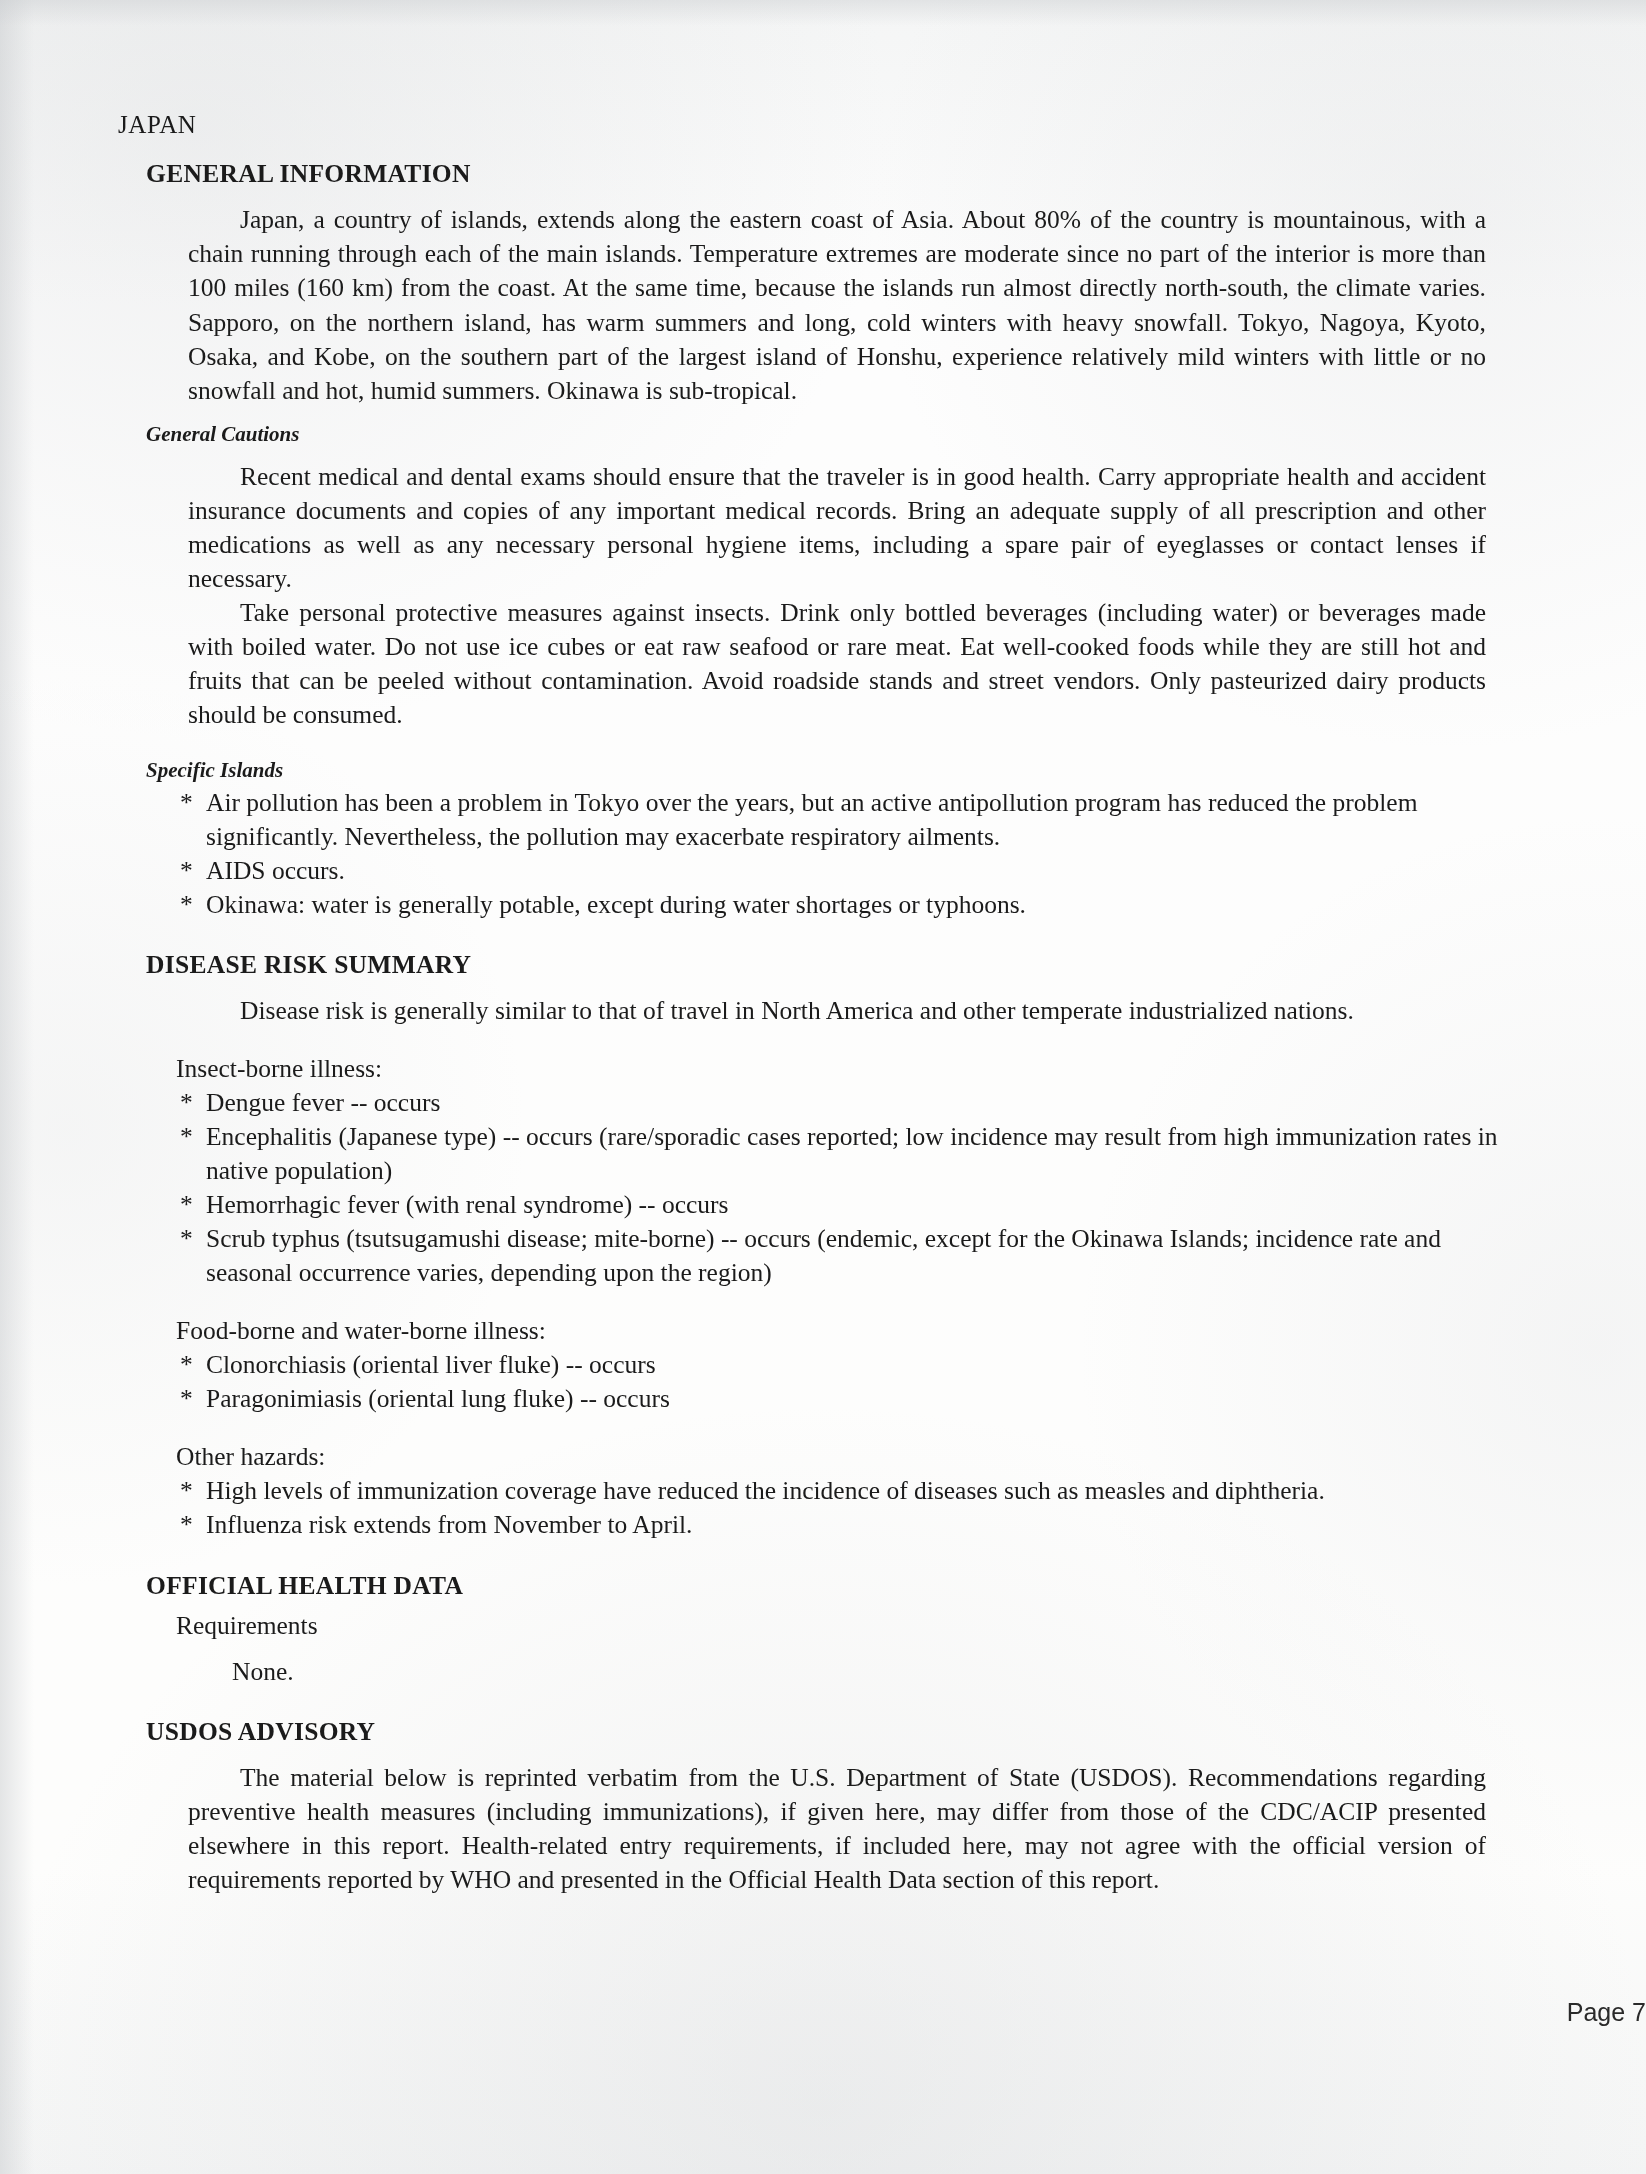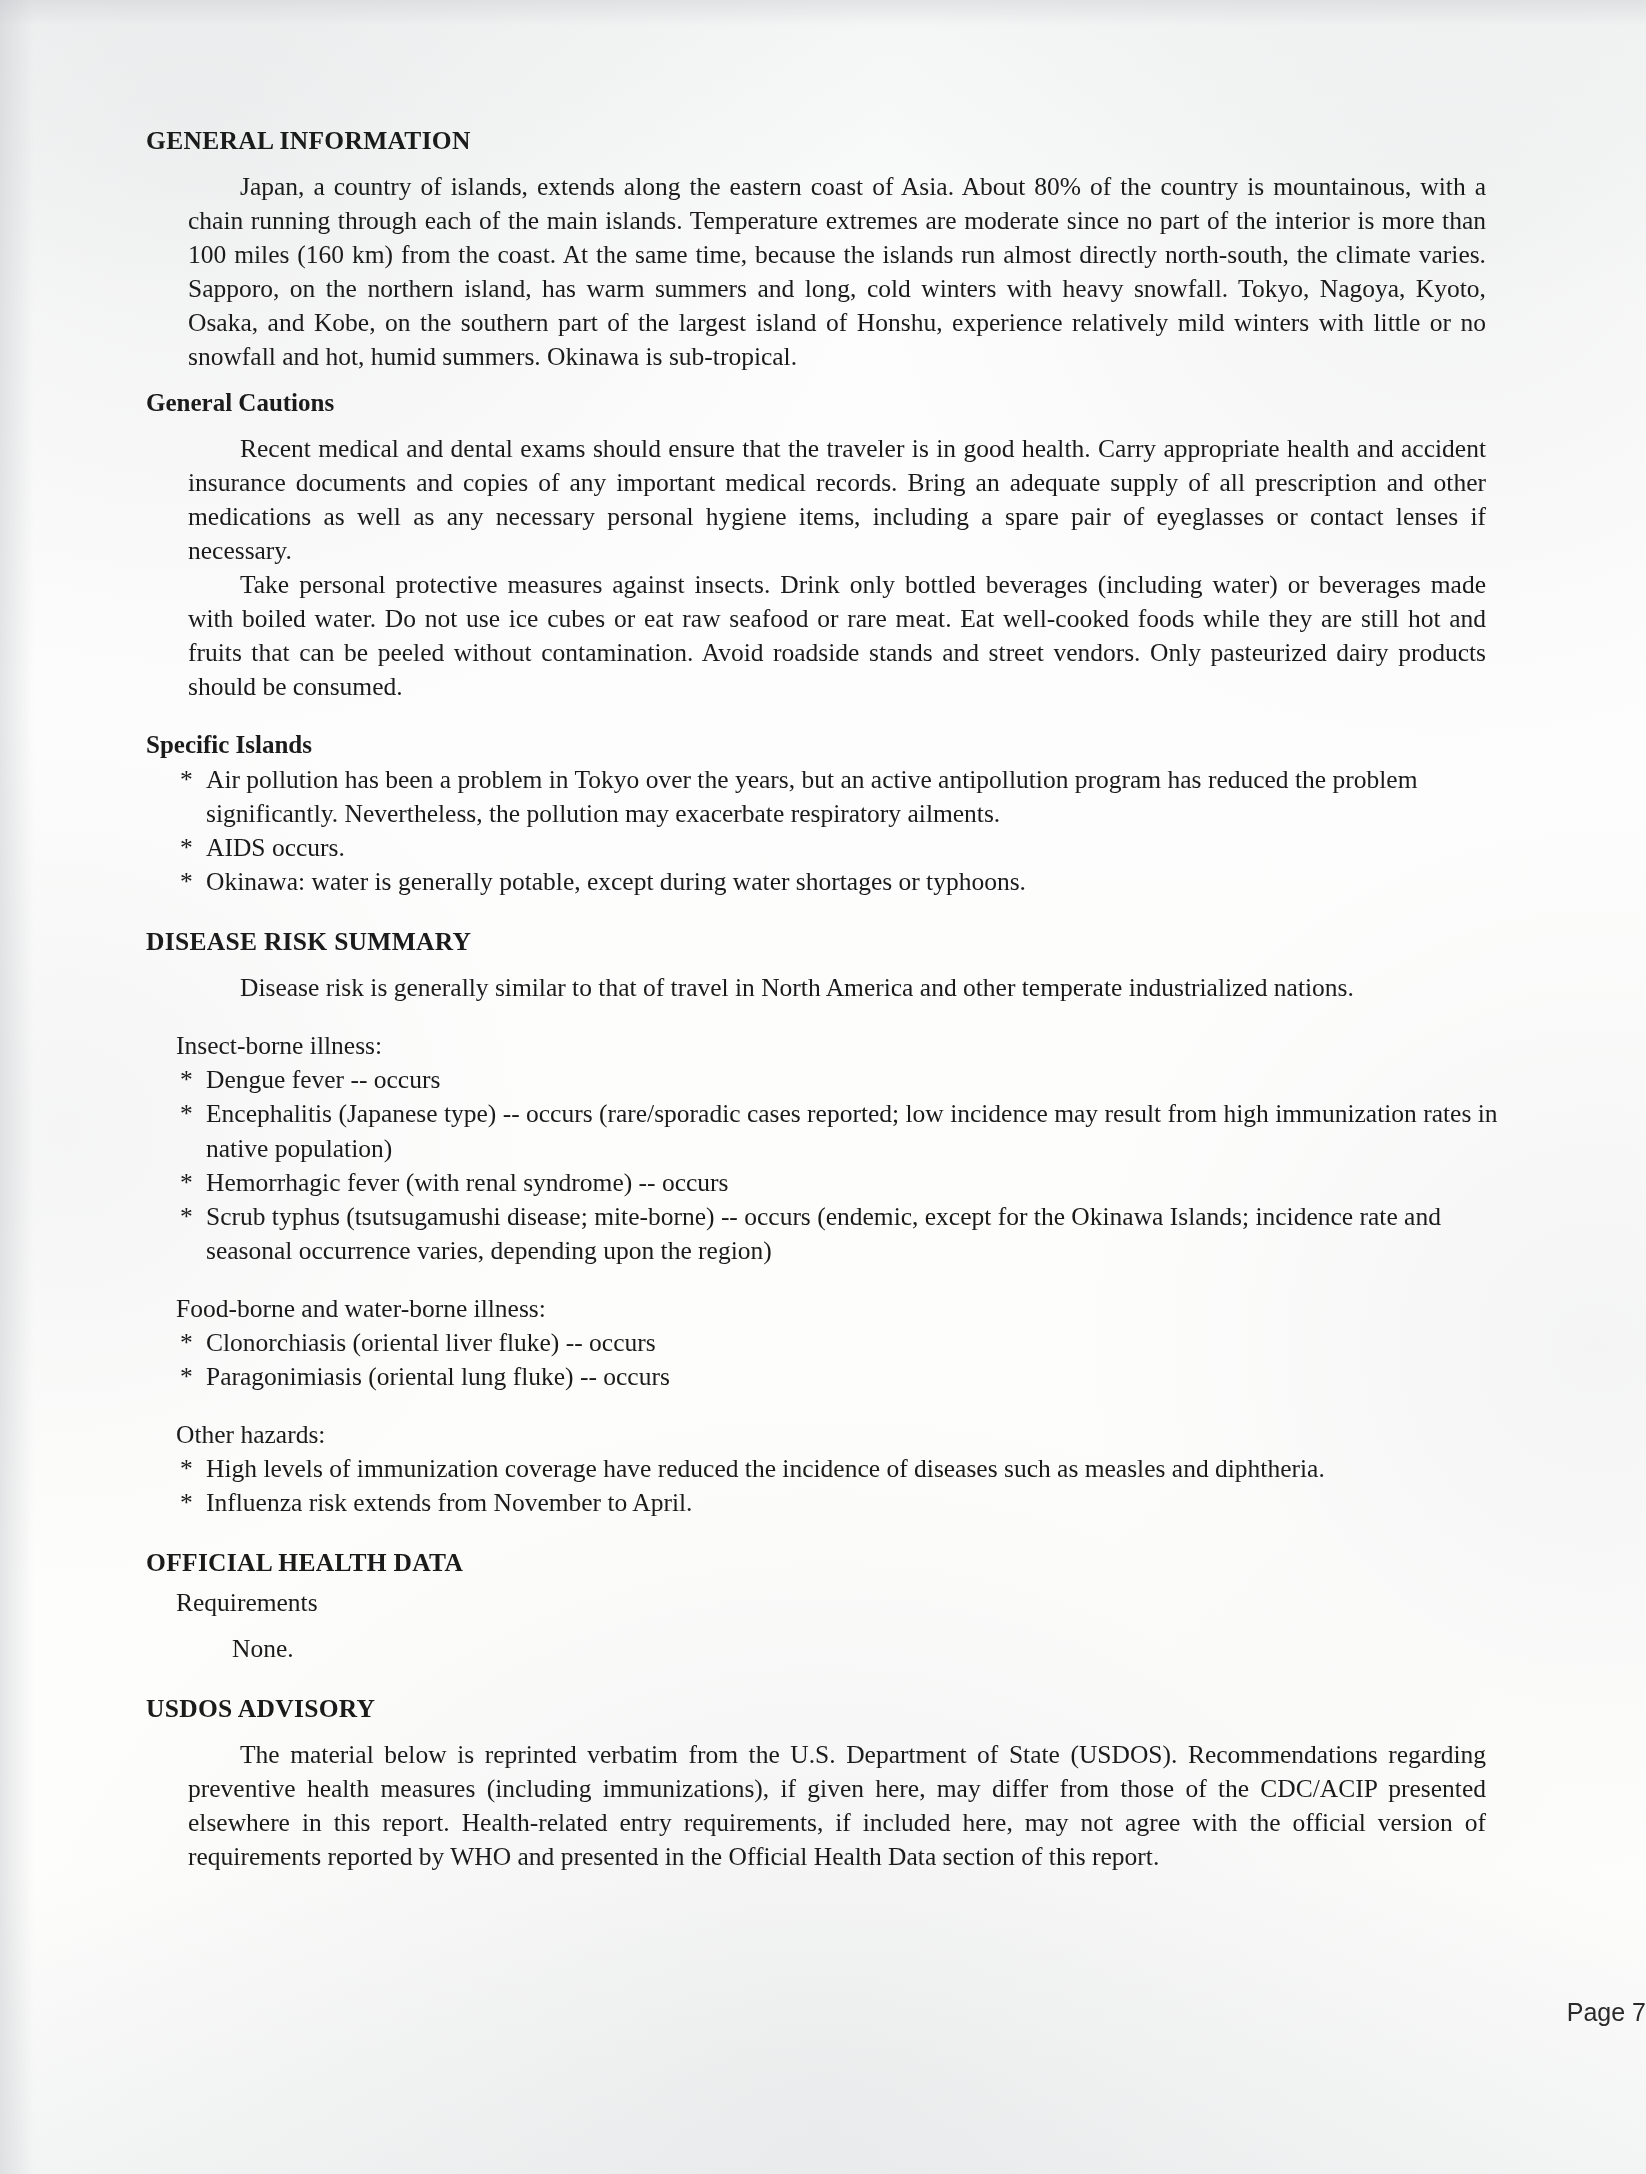--- a/index.html
+++ b/index.html
@@ -64,23 +64,24 @@
     font-weight: bold;
     font-size: 25.5px;
     letter-spacing: 0.3px;
     margin: 16px 0 6px 0;
     padding-left: 28px;
   }
   .h1.tight { margin-top: 26px; }
 
   .h2 {
     font-weight: bold;
-    font-size: 25px;
+    font-size: 21px;
     margin: 0 0 2px 0;
     padding-left: 28px;
+    font-style: italic;
   }
 
   .body-block {
     padding-left: 58px;
     padding-right: 0;
     text-align: justify;
     margin: 12px;
   }
   .body-block p {
     margin: 0;
@@ -132,20 +133,21 @@
 </head>
 <body>
 
 <div class="page">
   <div class="paper-texture"></div>
   <div class="scan-edge-left"></div>
   <div class="scan-edge-top"></div>
 
   <div class="content">
 
+    <div class="doc-title">JAPAN</div>
 
     <div class="h1">GENERAL INFORMATION</div>
     <div class="body-block">
       <p>Japan, a country of islands, extends along the eastern coast of Asia. About 80% of the country is mountainous, with a chain running through each of the main islands.  Temperature extremes are moderate since no part of the interior is more than 100 miles (160 km) from the coast. At the same time, because the islands run almost directly north-south, the climate varies.  Sapporo, on the northern island, has warm summers and long, cold winters with heavy snowfall.  Tokyo, Nagoya, Kyoto, Osaka, and Kobe, on the southern part of the largest island of Honshu, experience relatively mild winters with little or no snowfall and hot, humid summers.  Okinawa is sub-tropical.</p>
     </div>
 
 
     <div class="h2">General Cautions</div>
     <div class="body-block">
       <p>Recent medical and dental exams should ensure that the traveler is in good health.  Carry appropriate health and accident insurance documents and copies of any important medical records.  Bring an adequate supply of all prescription and other medications as well as any necessary personal hygiene items, including a spare pair of eyeglasses or contact lenses if necessary.</p>

